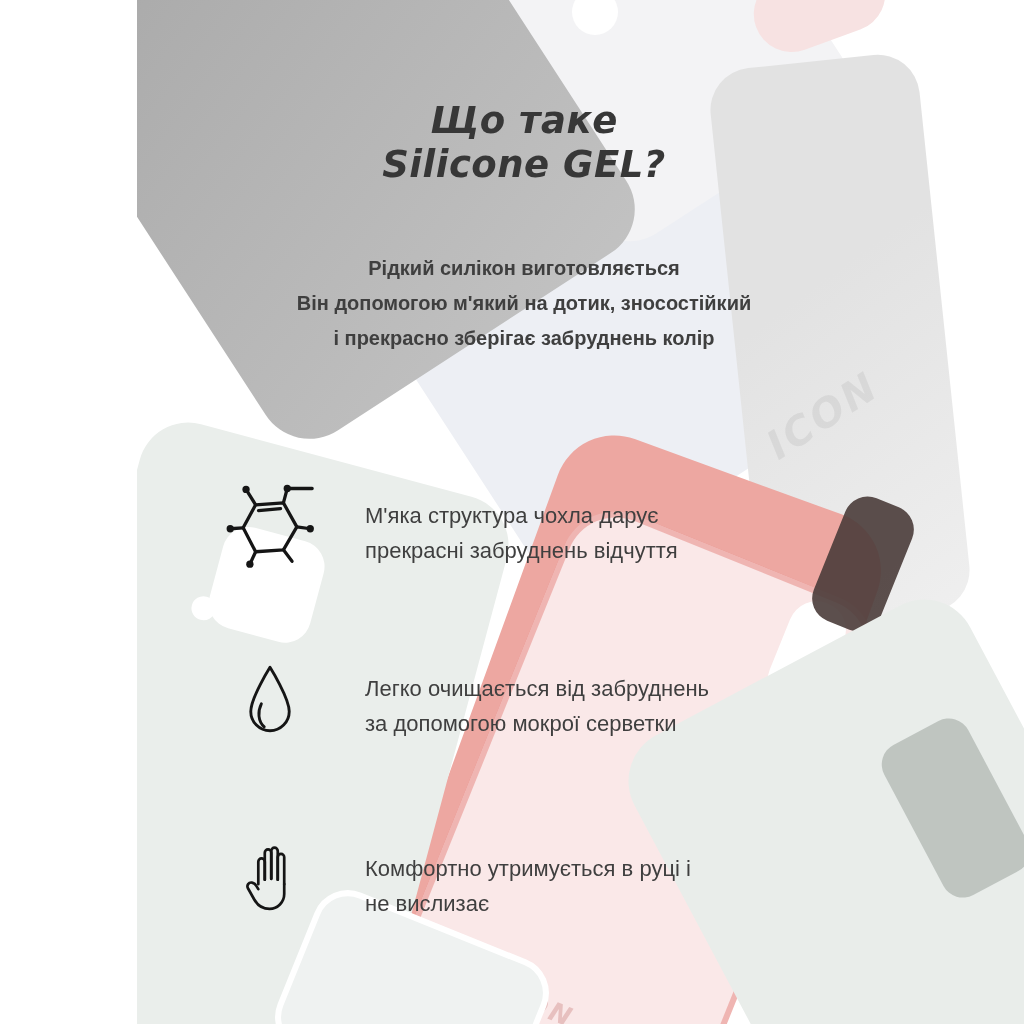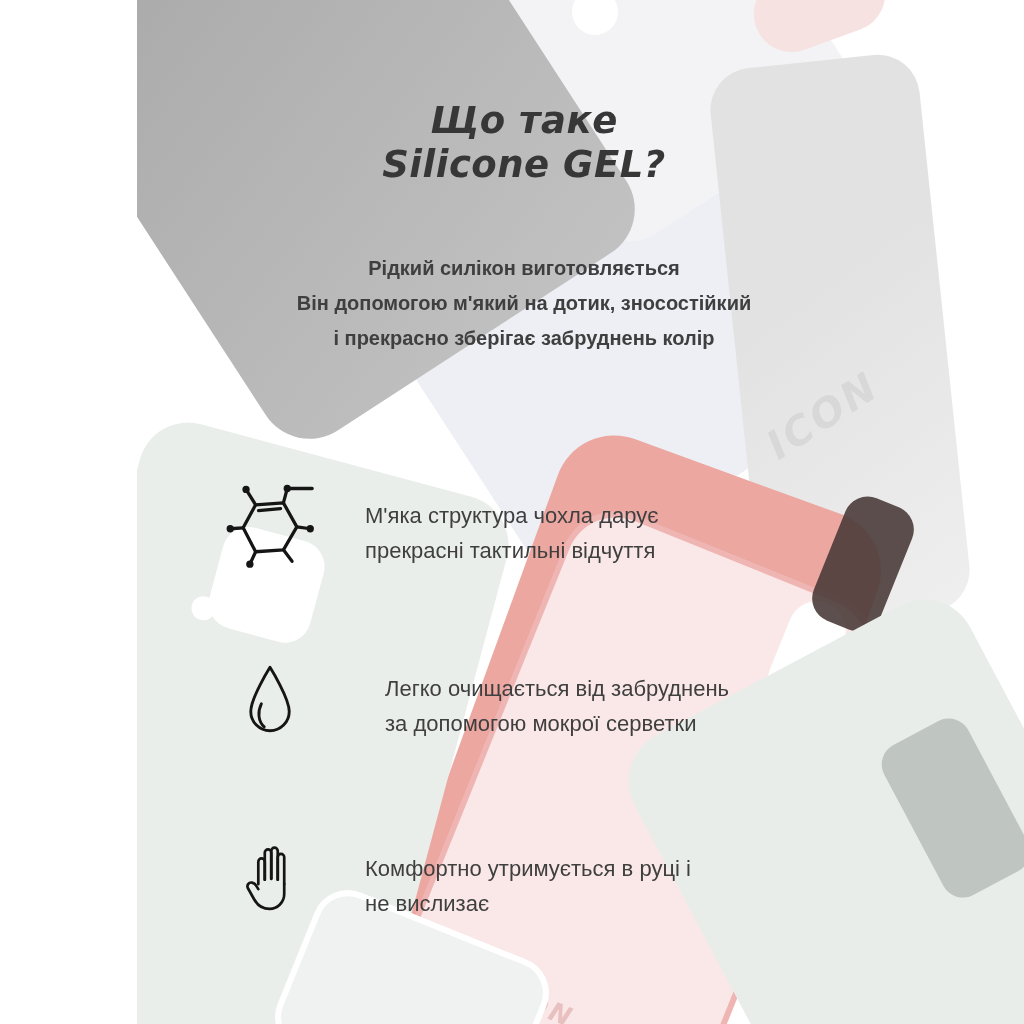--- a/index.html
+++ b/index.html
@@ -44,21 +44,21 @@
           background:rgba(140,148,142,0.45);border-radius:22px;}
   
   .fg{position:absolute;left:12px;top:0;width:1024px;height:984px;z-index:2;}
   .title{position:absolute;left:0;top:74px;width:1024px;text-align:center;
          font-family:"DejaVu Sans",sans-serif;font-style:italic;font-weight:800;
          font-size:37px;line-height:44px;color:#373737;letter-spacing:.5px;}
   .title span{display:block;}
   .intro{position:absolute;left:0;top:251px;width:1024px;text-align:center;
          font-weight:700;font-size:20px;line-height:35px;color:#3f3f3f;}
   .feature{position:absolute;left:210px;display:flex;align-items:flex-start;}
-  .f1{top:468px;} .f2{top:652px;gap:20px;} .f3{top:833px;}
+  .f1{top:468px;} .f2{top:652px;} .f3{top:833px;}
   .icon-cell{width:96px;display:flex;justify-content:center;flex-shrink:0;}
   .f1 .icon-cell{margin-top:8px;} .f2 .icon-cell{margin-top:10px;} .f3 .icon-cell{margin-top:7px;}
   .f-text{margin-left:47px;font-size:22px;line-height:35px;color:#3f3f3f;font-weight:400;white-space:nowrap;}
   .f1 .f-text{padding-top:30px;} .f2 .f-text{padding-top:19px;} .f3 .f-text{padding-top:18px;}
   svg{display:block;}
 </style>
 </head>
 <body>
 
 <div class="poster">
@@ -114,21 +114,21 @@
             <circle cx="6.5" cy="54" r="3.8" fill="#151515" stroke="none"></circle>
           <path d="M76,52 L90,54"></path>
             <circle cx="90" cy="54" r="3.8" fill="#151515" stroke="none"></circle>
           <path d="M33,78 L27,91"></path>
             <circle cx="27" cy="91" r="3.8" fill="#151515" stroke="none"></circle>
           <path d="M62,76 L71,88"></path>
         </svg>
       </div>
       <div class="f-text">
         <div>М'яка структура чохла дарує</div>
-        <div>прекрасні тактильні відчуття</div>
+        <div>прекрасні забруднень відчуття</div>
       </div>
     </div>
 
     <div class="feature f2">
       <div class="icon-cell">
         <svg width="50" height="74" viewBox="0 0 52 74" fill="none" stroke="#151515" stroke-width="3" stroke-linecap="round" stroke-linejoin="round">
           <path d="M26,4 C26,4 6,36 6,50 a20,20 0 0 0 40,0 C46,36 26,4 26,4 Z"></path>
           <path d="M17,42 C13,50 13.5,60 20,66"></path>
         </svg>
       </div>

